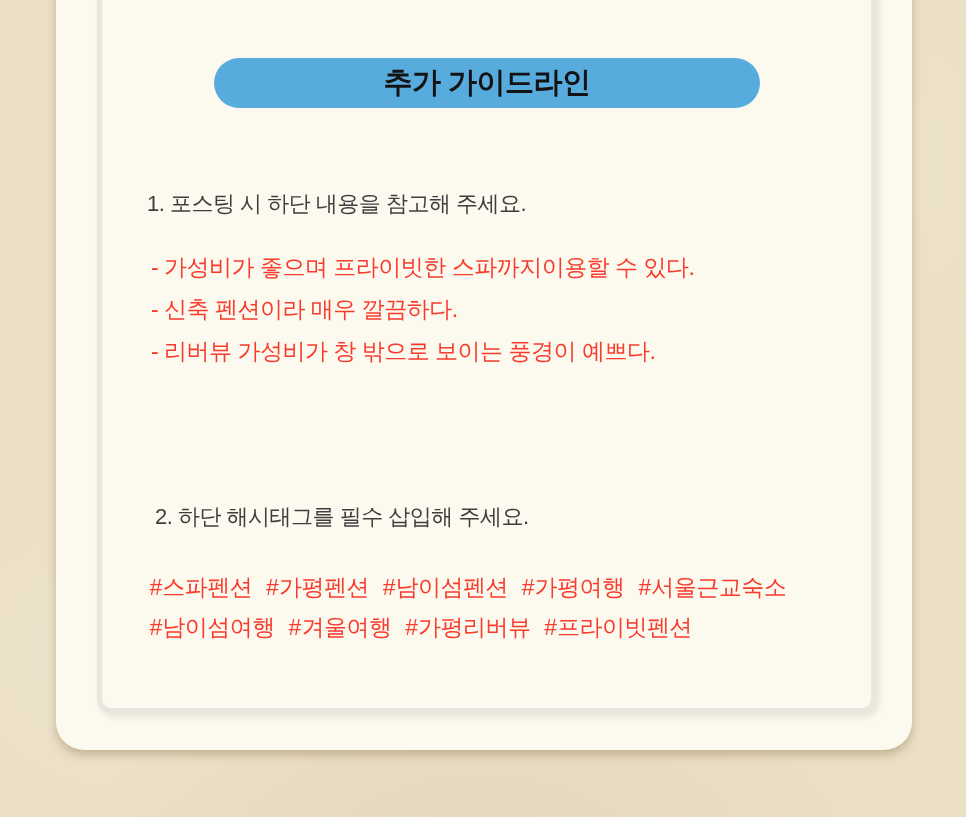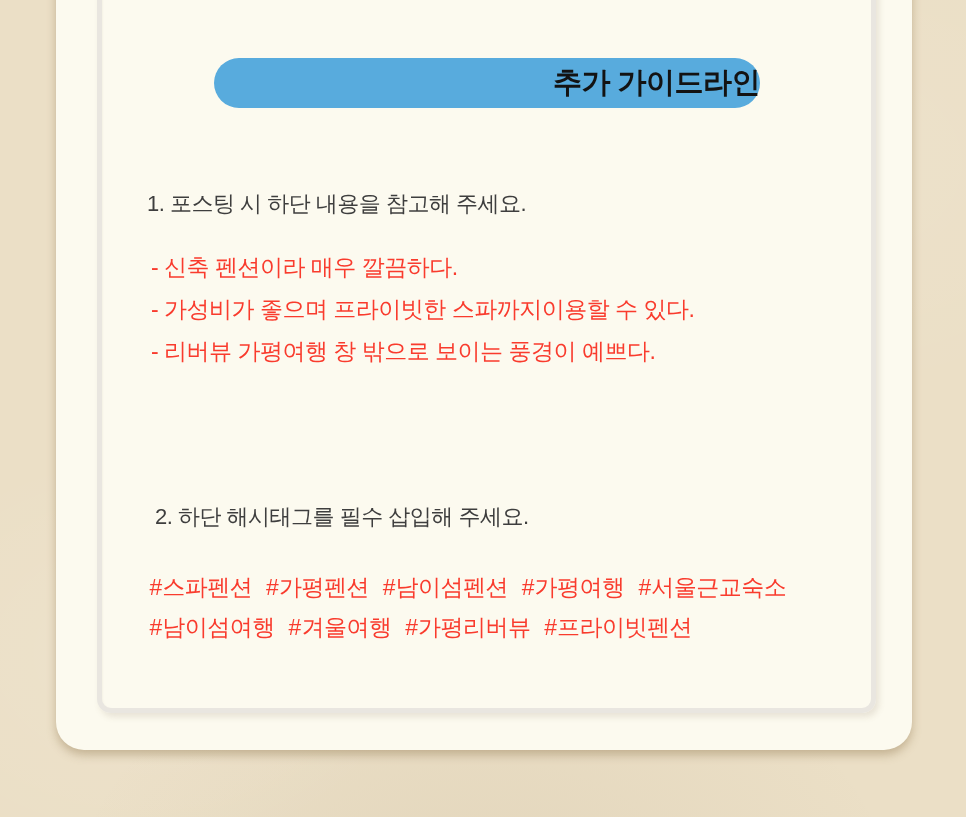--- a/index.html
+++ b/index.html
@@ -37,21 +37,21 @@
     border-radius: 14px;
     box-shadow: 3px 4px 6px rgba(130,115,90,0.16), inset 1px 1px 2px rgba(130,115,90,0.06);
   }
 
   .title-pill {
     position: absolute;
     left: 158px; top: 106px;
     width: 546px; height: 50px;
     background: #58ABDD;
     border-radius: 27px;
-    display: flex; align-items: center; justify-content: flex-end;
+    display: flex; align-items: center; justify-content: center;
   }
   .title-pill .title-text {
     font-size: 29px;
     font-weight: 700;
     color: #131313;
     letter-spacing: -0.5px;
     white-space: nowrap;
   }
 
   .heading-line {
@@ -94,23 +94,23 @@
 
   <div class="inner-frame"></div>
 
   <div class="title-pill">
     <span class="title-text">추가 가이드라인</span>
   </div>
 
   <div class="heading-line heading-first">1. 포스팅 시 하단 내용을 참고해 주세요.</div>
 
   <div class="notes-list">
+    <span class="text-line">- 가성비가 좋으며 프라이빗한 스파까지이용할 수 있다.</span>
     <span class="text-line">- 신축 펜션이라 매우 깔끔하다.</span>
-    <span class="text-line">- 가성비가 좋으며 프라이빗한 스파까지이용할 수 있다.</span>
-    <span class="text-line">- 리버뷰 가평여행 창 밖으로 보이는 풍경이 예쁘다.</span>
+    <span class="text-line">- 리버뷰 가성비가 창 밖으로 보이는 풍경이 예쁘다.</span>
   </div>
 
   <div class="heading-line heading-second">2. 하단 해시태그를 필수 삽입해 주세요.</div>
 
   <div class="hashtags-list">
     <span class="text-line">#스파펜션 #가평펜션 #남이섬펜션 #가평여행 #서울근교숙소</span>
     <span class="text-line">#남이섬여행 #겨울여행 #가평리버뷰 #프라이빗펜션</span>
   </div>
 
 </div>

